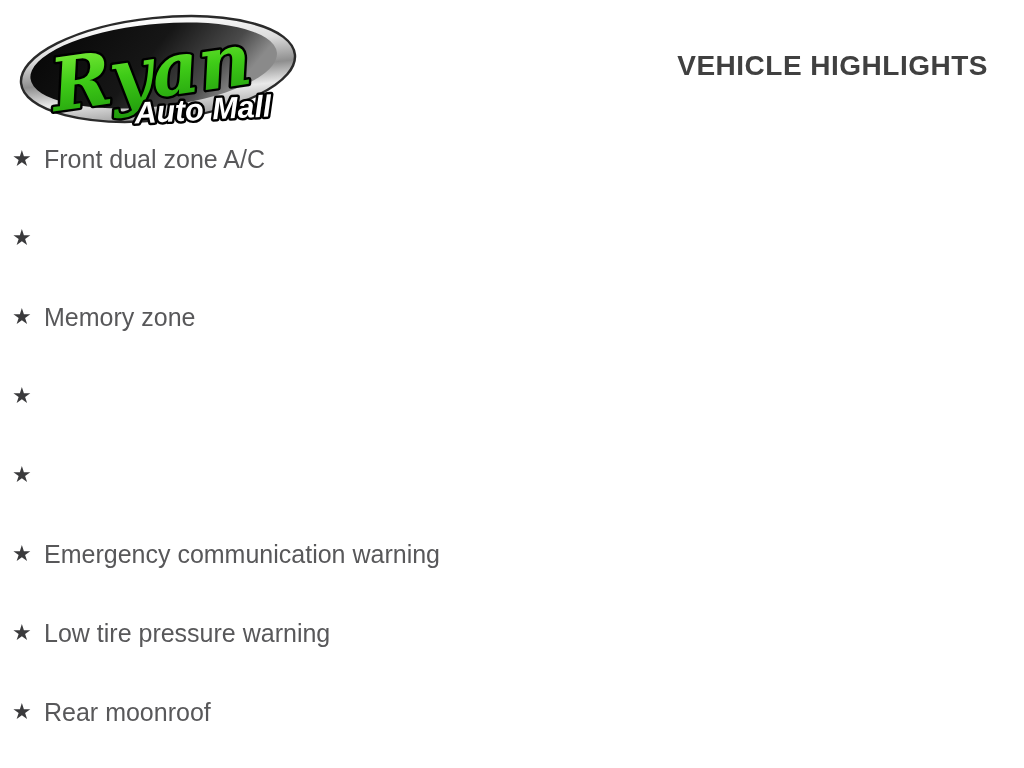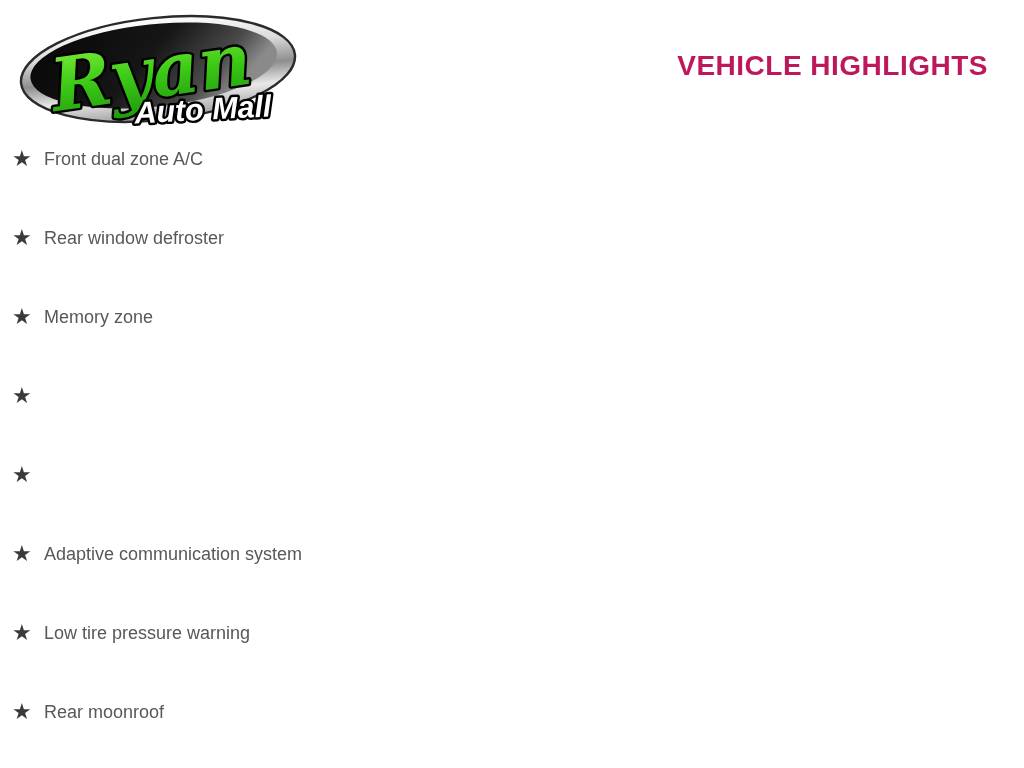--- a/index.html
+++ b/index.html
@@ -25,21 +25,21 @@
     height: 118px;
   }
   .logo svg { width: 100%; height: 100%; }
   .page-title {
     position: absolute;
     top: 50px;
     right: 36px;
     margin: 0;
     font-size: 28px;
     font-weight: bold;
-    color: #be185d;
+    color: #404040;
     letter-spacing: 0.5px;
     white-space: nowrap;
   }
   .highlights {
     position: absolute;
     left: 12px;
     top: 146px;
     margin: 0;
     padding: 0;
     list-style: none;
@@ -52,21 +52,21 @@
   }
   .star {
     font-size: 22px;
     line-height: 26px;
     color: #3a3a3c;
     width: 20px;
     flex: 0 0 20px;
     text-align: left;
   }
   .item-text {
-    font-size: 18px;
+    font-size: 25px;
     line-height: 26px;
     color: #58585a;
     margin-left: 12px;
     white-space: nowrap;
   }
 </style>
 </head>
 <body>
 
 <div class="page">
@@ -104,35 +104,34 @@
 
   <h1 class="page-title">VEHICLE HIGHLIGHTS</h1>
 
   <ul class="highlights">
     <li>
       <span class="star">★</span>
       <span class="item-text">Front dual zone A/C</span>
     </li>
     <li>
       <span class="star">★</span>
-      <span class="item-text">Rear window defroster</span>
     </li>
     <li>
       <span class="star">★</span>
       <span class="item-text">Memory zone</span>
     </li>
     <li>
       <span class="star">★</span>
     </li>
     <li>
       <span class="star">★</span>
     </li>
     <li>
       <span class="star">★</span>
-      <span class="item-text">Adaptive communication system</span>
+      <span class="item-text">Emergency communication warning</span>
     </li>
     <li>
       <span class="star">★</span>
       <span class="item-text">Low tire pressure warning</span>
     </li>
     <li>
       <span class="star">★</span>
       <span class="item-text">Rear moonroof</span>
     </li>
   </ul>

